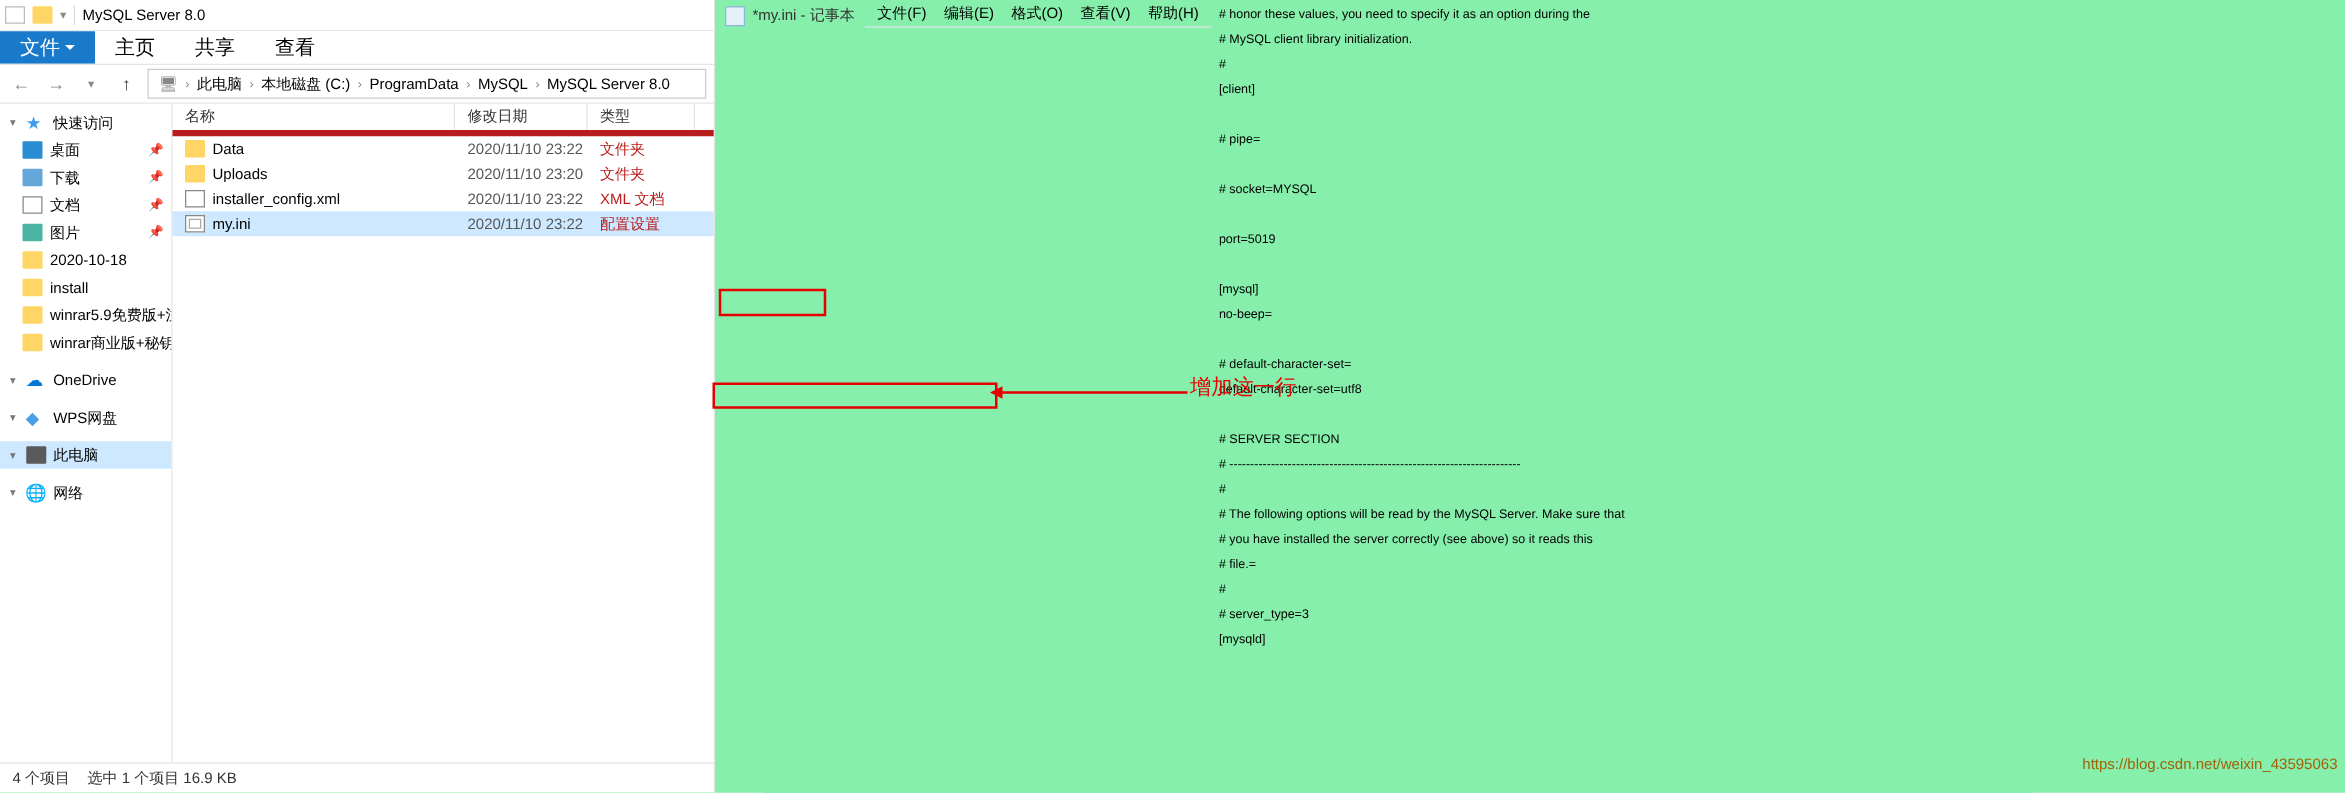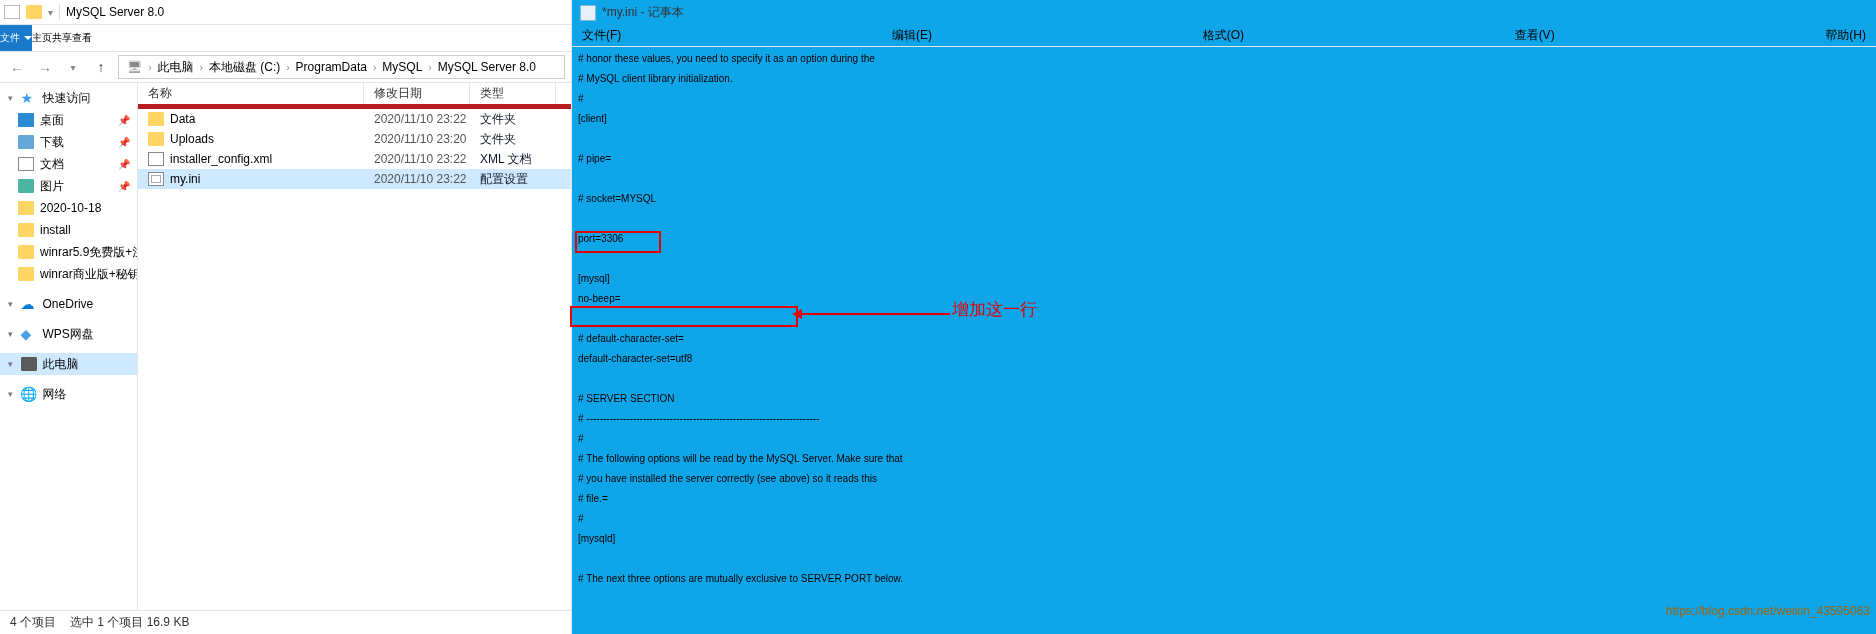--- a/index.html
+++ b/index.html
@@ -7,21 +7,21 @@
     
     
     .explorer { width: 572px; height: 100%; display: flex; flex-direction: column; border-right: 1px solid #e5e5e5; position: relative; }
     .ex-titlebar { height: 25px; background: #fff; display: flex; align-items: center; padding: 0 4px; gap: 6px; border-bottom: 1px solid #e5e5e5; }
     .ex-titlebar .folder-ico { width: 16px; height: 14px; background: #ffd666; border-radius: 1px; }
     .ex-titlebar .block-ico { width: 16px; height: 14px; background: #fff; border: 1px solid #bbb; }
     .ex-titlebar .sep { width: 1px; height: 16px; background: #ddd; }
     .ex-titlebar .title { font-size: 12px; color: #000; }
     
     .ex-tabs { height: 26px; display: flex; align-items: stretch; background: #fff; }
-    .ex-tab { padding: 0 0; display: flex; align-items: center; font-size: 10px; color: #000; cursor: pointer; }
+    .ex-tab { padding: 0 16px; display: flex; align-items: center; font-size: 16px; color: #000; cursor: pointer; }
     .ex-tab.active { background: #1979ca; color: #fff; }
     .ex-tab.active::after { content:""; width:0;height:0;border-left:4px solid transparent;border-right:4px solid transparent;border-top:4px solid #fff;margin-left:4px;}
     
     .ex-nav { height: 32px; border-top: 1px solid #e5e5e5; border-bottom: 1px solid #e5e5e5; display: flex; align-items: center; padding: 0 6px; gap: 6px; }
     .nav-btn { width: 22px; height: 22px; display: flex; align-items: center; justify-content: center; color: #888; cursor: pointer; font-size: 14px; }
     .nav-btn.enabled { color: #323232; }
     .breadcrumb { flex: 1; height: 24px; border: 1px solid #ccc; display: flex; align-items: center; padding: 0 4px; gap: 0; }
     .bc-seg { padding: 0 4px; font-size: 12px; color: #000; cursor: pointer; }
     .bc-sep { color: #888; font-size: 10px; padding: 0 2px; }
     
@@ -46,30 +46,30 @@
     
     .filelist { flex: 1; display: flex; flex-direction: column; }
     .fl-head { height: 26px; display: flex; border-bottom: 5px solid #b91c1c; }
     .fl-col { display: flex; align-items: center; padding: 0 10px; font-size: 12px; color: #333; border-right: 1px solid #e5e5e5; }
     .c-name { width: 226px; } .c-date { width: 106px; } .c-type { width: 86px; }
     .fl-rows { flex: 1; }
     .fl-row { height: 20px; display: flex; align-items: center; cursor: pointer; }
     .fl-row.selected { background: #cde8ff; }
     .fl-row .fname { width: 226px; display: flex; align-items: center; gap: 6px; padding-left: 10px; }
     .fl-row .fdate { width: 106px; padding-left: 10px; color: #555;}
-    .fl-row .ftype { width: 86px; padding-left: 10px; color: #0f172a;}
+    .fl-row .ftype { width: 86px; padding-left: 10px; color: #b91c1c;}
     .file-ico { width: 16px; height: 14px; flex-shrink:0;}
     .ico-xml { background:#fff;border:1px solid #888;}
     .ico-ini { background:#fff;border:1px solid #888;position:relative;}
     .ico-ini::after{content:"";position:absolute;left:2px;top:2px;right:2px;bottom:2px;border:1px solid #aaa;}
     
     .ex-status { height: 24px; border-top: 1px solid #e5e5e5; display: flex; align-items: center; padding: 0 10px; gap: 14px; font-size: 12px; color: #333; }
     
     
-    .notepad { flex: 1; display: flex; flex-direction: column; background: #0ea5e9; position: relative; }
+    .notepad { flex: 1; display: flex; flex-direction: row; background: #86efac; position: relative; }
     .np-titlebar { height: 25px; display: flex; align-items: center; padding: 0 8px; gap: 6px; font-size: 12px; color: #333; }
     .np-titlebar .np-ico { width: 16px; height: 16px; background:#e6f0f8;border:1px solid #8db7da;border-radius:1px;}
     .np-menu { height: 22px; display: flex; align-items: center; padding: 0 4px; gap: 2px; border-bottom: 1px solid #e5e5e5; justify-content: space-between; }
     .np-menu-item { padding: 0 6px; font-size: 12px; cursor: pointer; }
     .np-content { flex: 1; padding: 2px 6px; font-family: "Segoe UI","Microsoft YaHei",sans-serif; font-size: 10px; line-height: 20px; color: #000; position: relative; overflow: hidden;}
     .np-content .line { white-space: pre; }
     
     .redbox { position: absolute; border: 2px solid #e60000; pointer-events: none; }
     .redbox1 { left: 575px; top: 231px; width: 86px; height: 22px; }
     .redbox2 { left: 570px; top: 306px; width: 228px; height: 21px; }
@@ -240,38 +240,38 @@
   <div class="np-content" id="npcontent">
       <div class="line"># honor these values, you need to specify it as an option during the</div>
       <div class="line"># MySQL client library initialization.</div>
       <div class="line">#</div>
       <div class="line">[client]</div>
       <div class="line">&nbsp;</div>
       <div class="line"># pipe=</div>
       <div class="line">&nbsp;</div>
       <div class="line"># socket=MYSQL</div>
       <div class="line">&nbsp;</div>
-      <div class="line">port=3306</div>
+      <div class="line">port=5019</div>
       <div class="line">&nbsp;</div>
       <div class="line">[mysql]</div>
       <div class="line">no-beep=</div>
       <div class="line">&nbsp;</div>
       <div class="line"># default-character-set=</div>
       <div class="line">default-character-set=utf8</div>
       <div class="line">&nbsp;</div>
       <div class="line"># SERVER SECTION</div>
       <div class="line"># ----------------------------------------------------------------------</div>
       <div class="line">#</div>
       <div class="line"># The following options will be read by the MySQL Server. Make sure that</div>
       <div class="line"># you have installed the server correctly (see above) so it reads this</div>
       <div class="line"># file.=</div>
       <div class="line">#</div>
+      <div class="line"># server_type=3</div>
       <div class="line">[mysqld]</div>
       <div class="line">&nbsp;</div>
-      <div class="line"># The next three options are mutually exclusive to SERVER PORT below.</div>
     </div>
 </div>
 
 <div class="redbox redbox1"></div>
 <div class="redbox redbox2"></div>
 <div class="arrow"></div>
 <div class="arrow-label">增加这一行</div>
 <div class="watermark">https://blog.csdn.net/weixin_43595063</div>
 
 </body></html>

